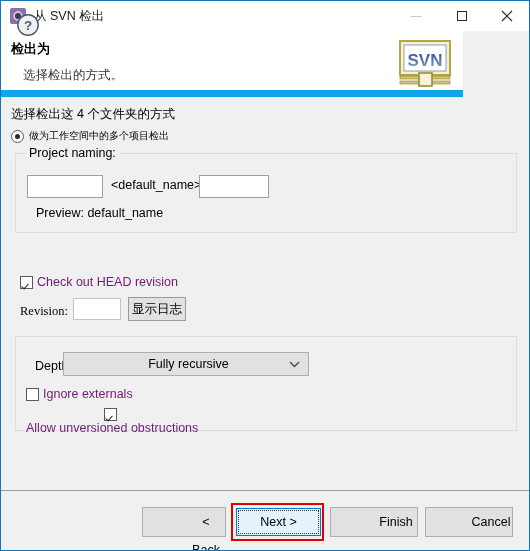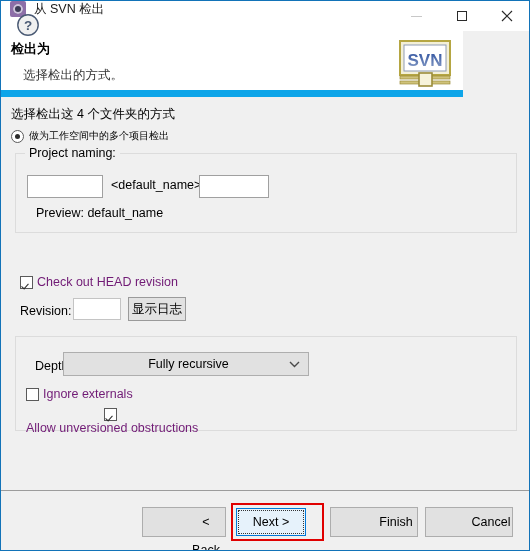--- a/index.html
+++ b/index.html
@@ -24,20 +24,21 @@
   }
 
   
   #titlebar {
     position: absolute;
     left: 0; top: 0;
     width: 528px;
     height: 30px;
     background: #ffffff;
     display: flex;
+    align-items: center;
   }
   #app-icon {
     width: 16px; height: 16px;
     margin-left: 9px;
     position: relative;
     background: #8d6ea8;
     border-radius: 2px;
     flex: 0 0 auto;
   }
   #app-icon::before {
@@ -211,21 +212,21 @@
     position: absolute;
     left: 2px; top: 5px;
     width: 3px; height: 6px;
     border-right: 1.6px solid #2b2b2b;
     border-bottom: 1.6px solid #2b2b2b;
     transform: rotate(42deg);
   }
 
   #cb-head { left: 19px; top: 177px; }
 
-  #rev-label { position: absolute; left: 19px; top: 206px; font-size: 12.5px; color:#000; }
+  #rev-label { position: absolute; left: 19px; top: 206px; font-size: 12.5px; color:#000;font-family:Liberation Serif, serif; }
   #rev-box   { position: absolute; left: 72px; top: 200px; width: 48px; height: 22px;
                border:1px solid #c4c4c4; background:#fff; box-sizing:border-box; }
   #showlog-btn {
     position: absolute;
     left: 127px; top: 199px;
     width: 58px; height: 24px;
     box-sizing: border-box;
     border: 1px solid #9a9a9a;
     background: #e2e2e2;
     font-family: "Liberation Sans", sans-serif;
@@ -297,21 +298,21 @@
   #next-wrap {
     position: absolute;
     left: 230px; top: 502px;
     width: 93px; height: 38px;
     box-sizing: border-box;
     border: 2px solid #e00000;
   }
   #btn-next {
     position: absolute;
     left: 3px; top: 3px;
-    width: 70px; height: 28px;
+    width: 85px; height: 28px;
     box-sizing: border-box;
     border: 1px solid #0078d7;
     background: #e6f2fb;
     font-family: "Liberation Sans", sans-serif;
     font-size: 12.5px;
     color: #000;
     text-align: center;
     line-height: 26px;
     cursor: default;
   }

